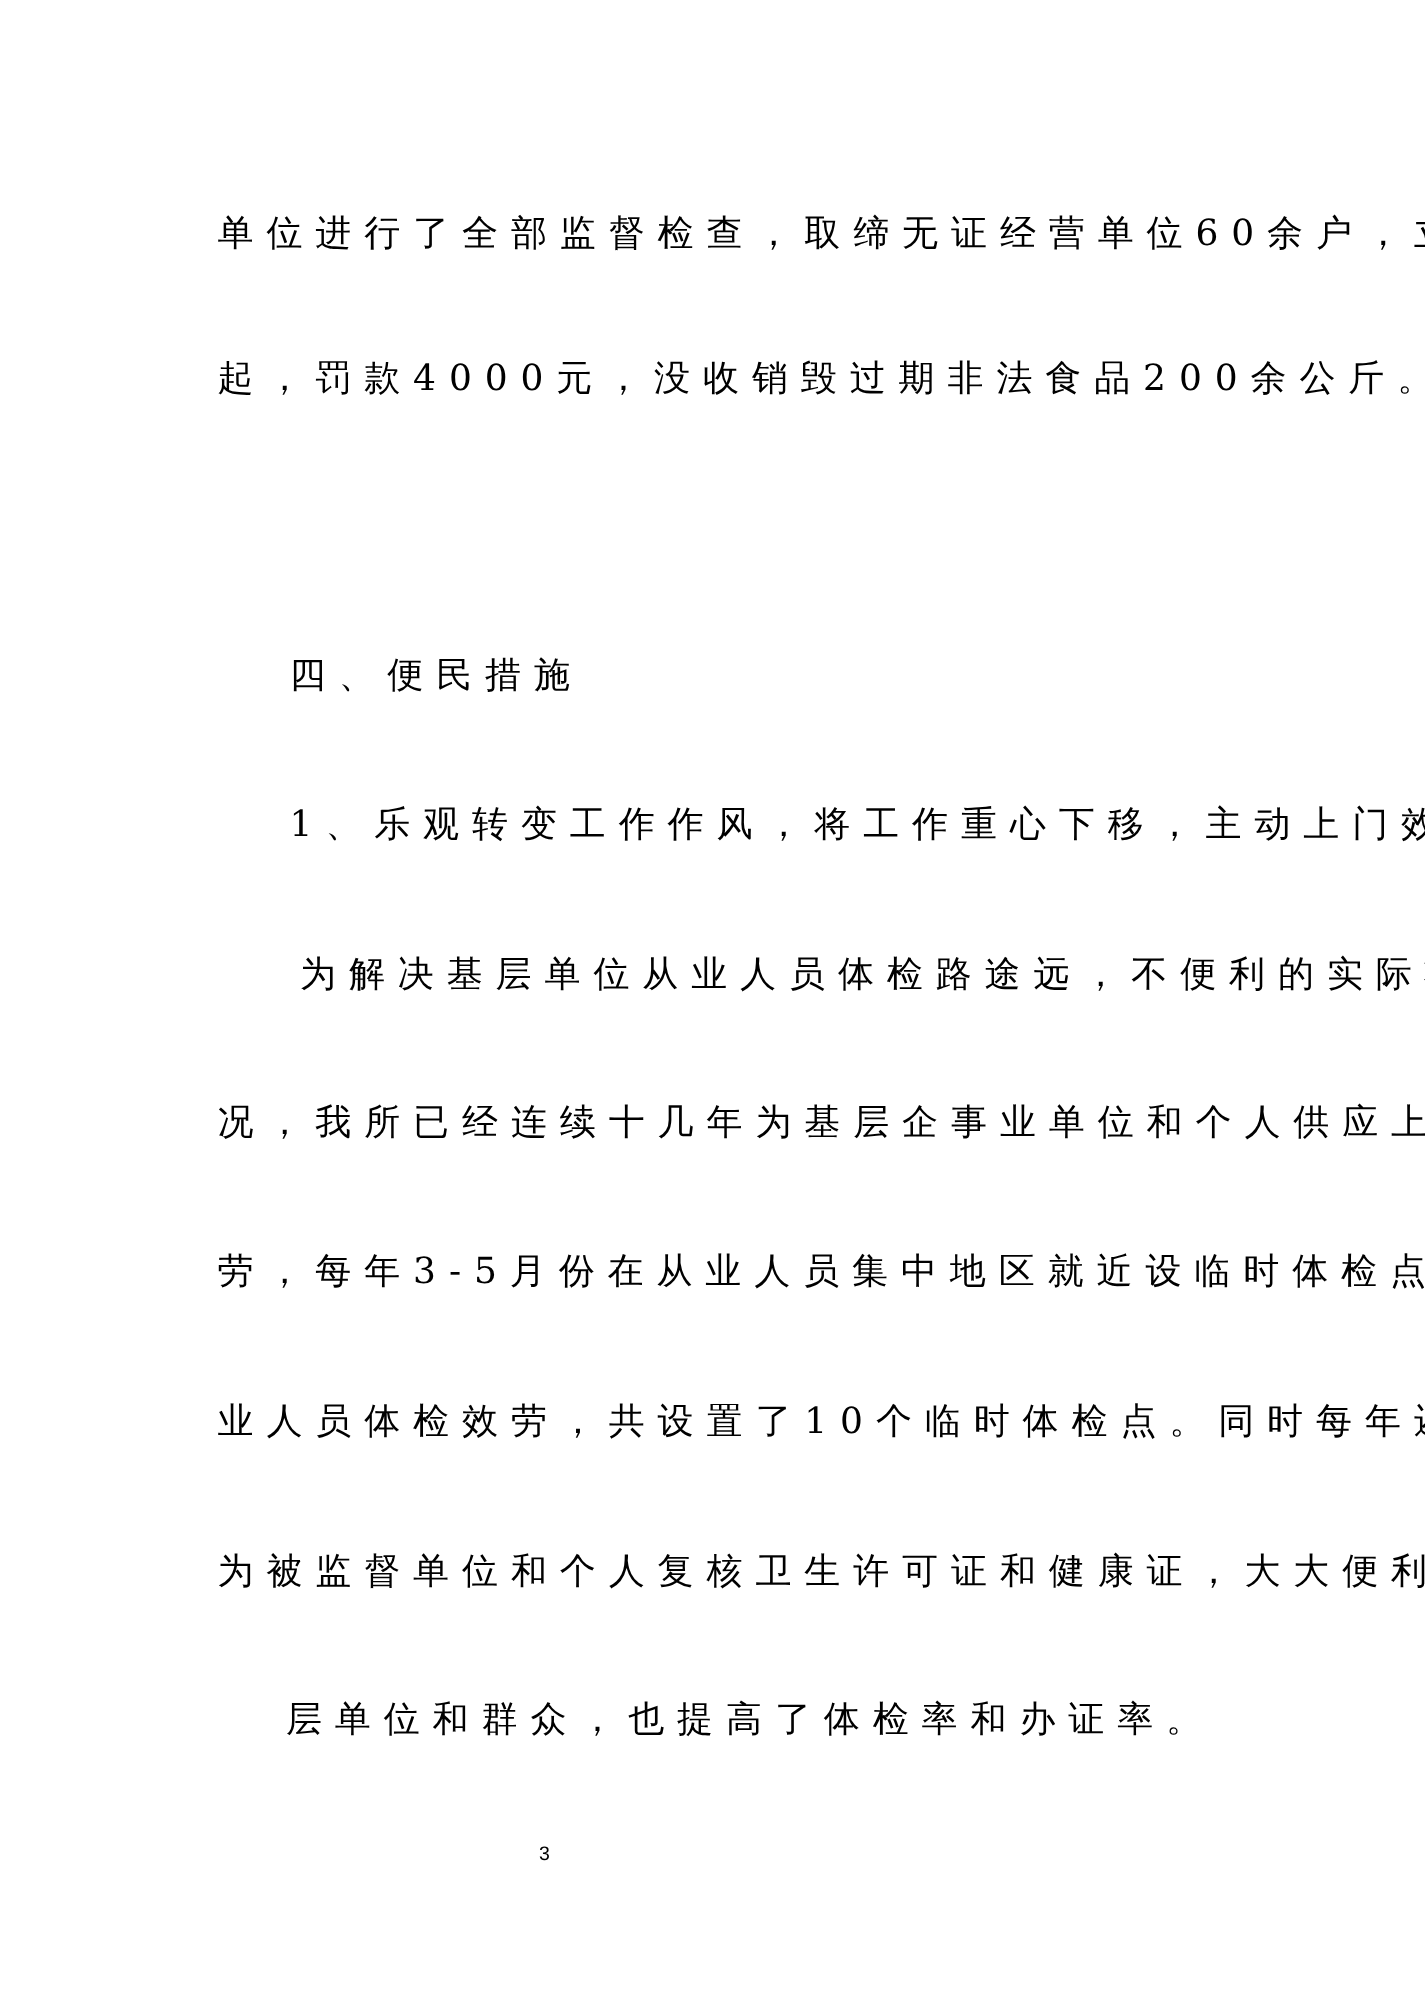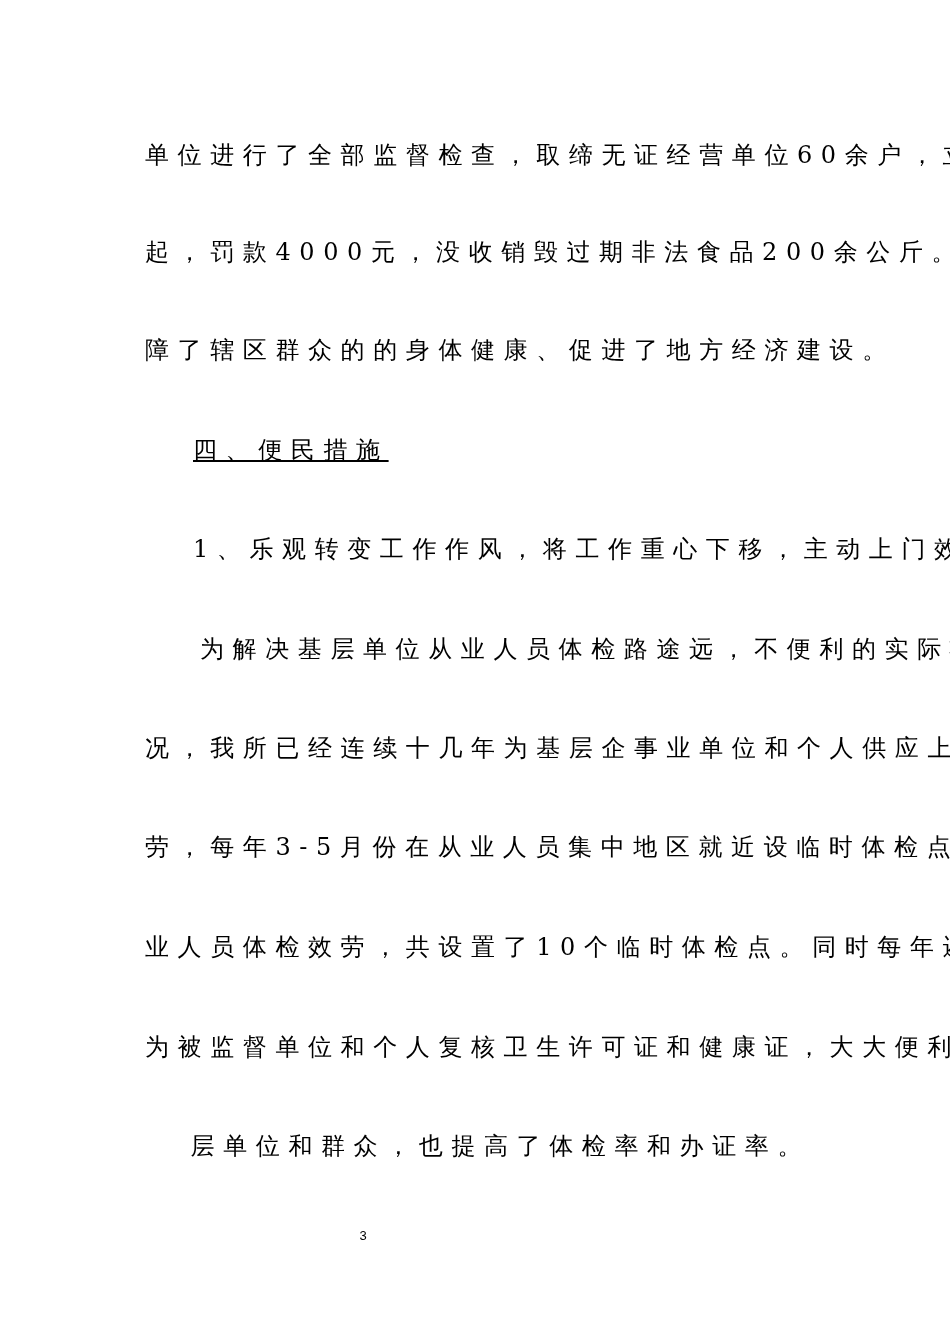--- a/index.html
+++ b/index.html
@@ -26,42 +26,41 @@
   .line {
     position: absolute;
     left: 145px;
     width: 665px;
     height: 40px;
     line-height: 40px;
     font-size: 24px;
     letter-spacing: 8.6px;
     white-space: nowrap;
   }
-  .line.indent-heading { left: 193px; text-decoration: underline; }
+  .line.indent-heading { left: 193px; }
   .line.indent-item { left: 193px; }
   .line.indent-para { left: 200px; }
   .page-number {
     position: absolute;
     left: 356px;
     top: 1227px;
     width: 14px;
     text-align: center;
     font-family: "Liberation Sans", sans-serif;
     font-size: 13px;
     line-height: 18px;
   }
 </style>
 </head>
 <body>
 
 <div class="page">
 
   <div class="line" style="top:135px;">单位进行了全部监督检查，取缔无证经营单位60余户，立案一</div>
   <div class="line" style="top:232px;">起，罚款4000元，没收销毁过期非法食品200余公斤。有效保</div>
-  <div class="line" style="top:330px;">障了辖区群众的的身体健康、促进了地方经济建设。</div>
 
   <div class="line indent-heading" style="top:430px;">四、便民措施</div>
 
   <div class="line indent-item" style="top:529px;">1、乐观转变工作作风，将工作重心下移，主动上门效劳。</div>
 
   <div class="line indent-para" style="top:629px;">为解决基层单位从业人员体检路途远，不便利的实际状</div>
   <div class="line" style="top:728px;">况，我所已经连续十几年为基层企事业单位和个人供应上门效</div>
   <div class="line" style="top:827px;">劳，每年3-5月份在从业人员集中地区就近设临时体检点为从</div>
   <div class="line" style="top:927px;">业人员体检效劳，共设置了10个临时体检点。同时每年还上门</div>
   <div class="line" style="top:1027px;">为被监督单位和个人复核卫生许可证和健康证，大大便利了基</div>

